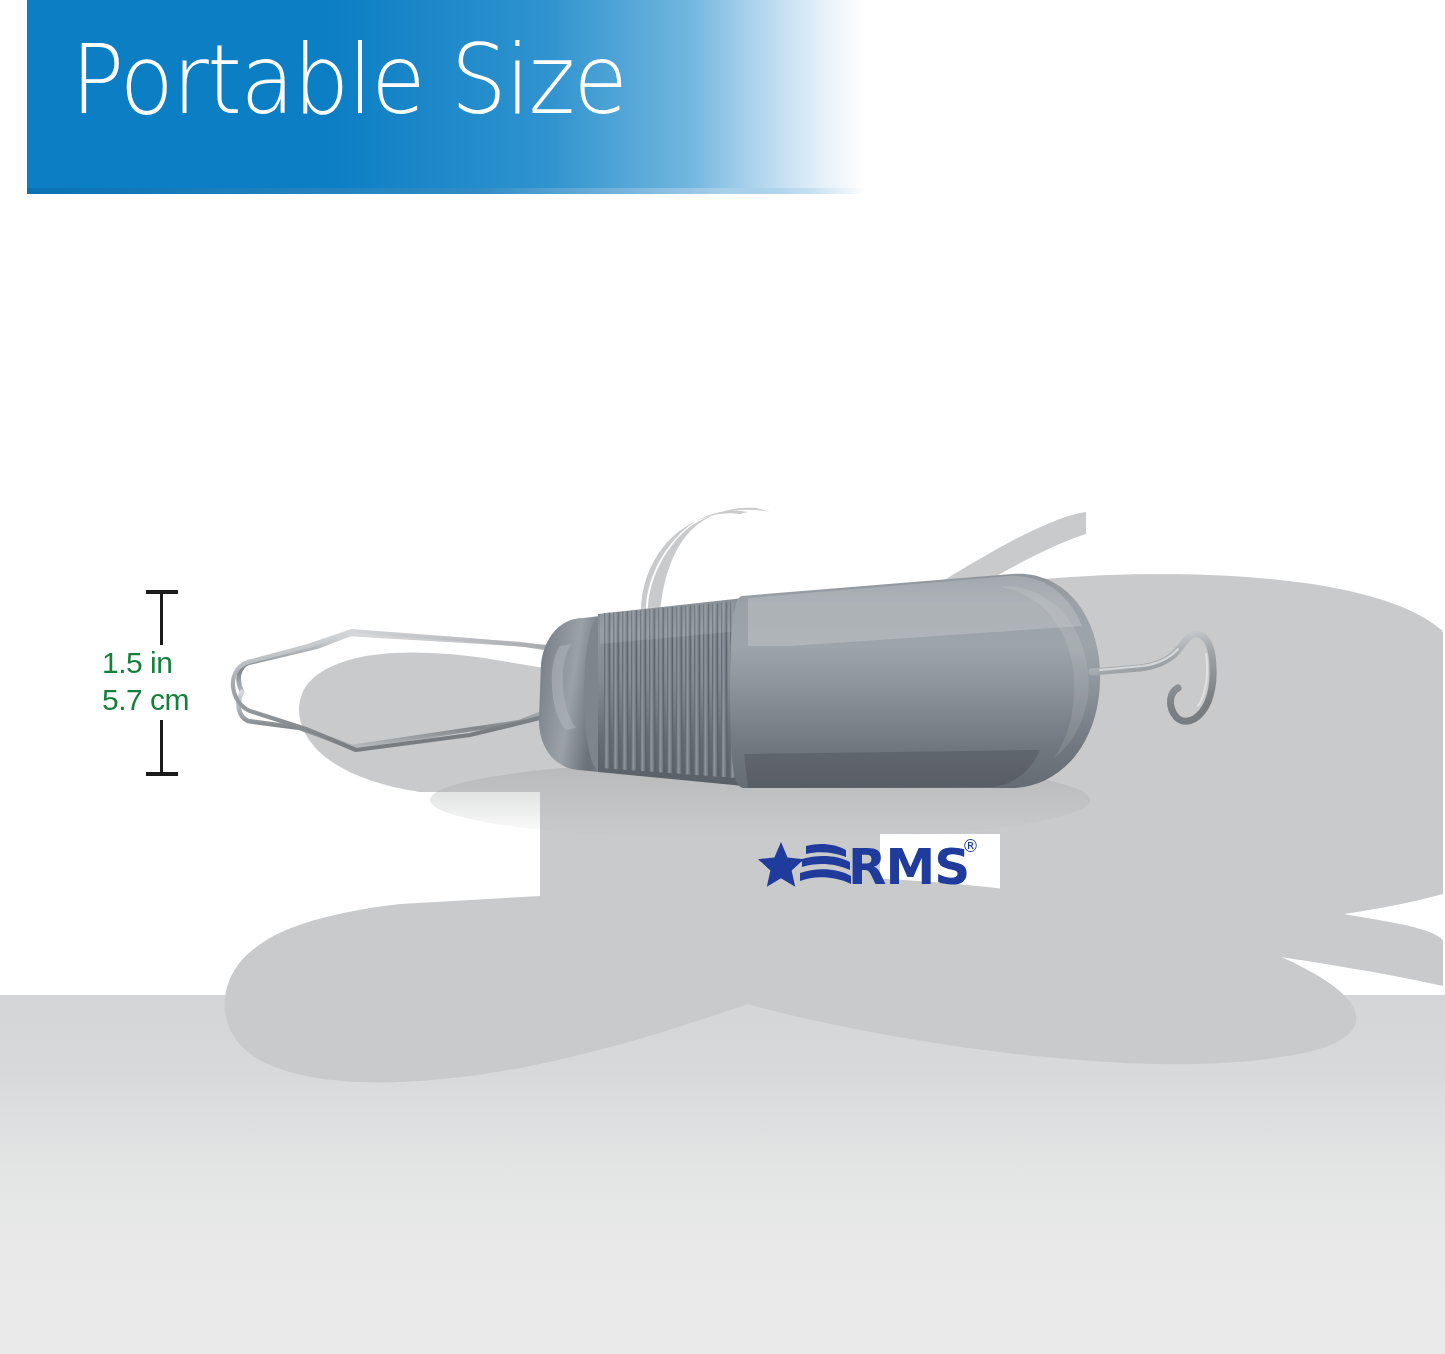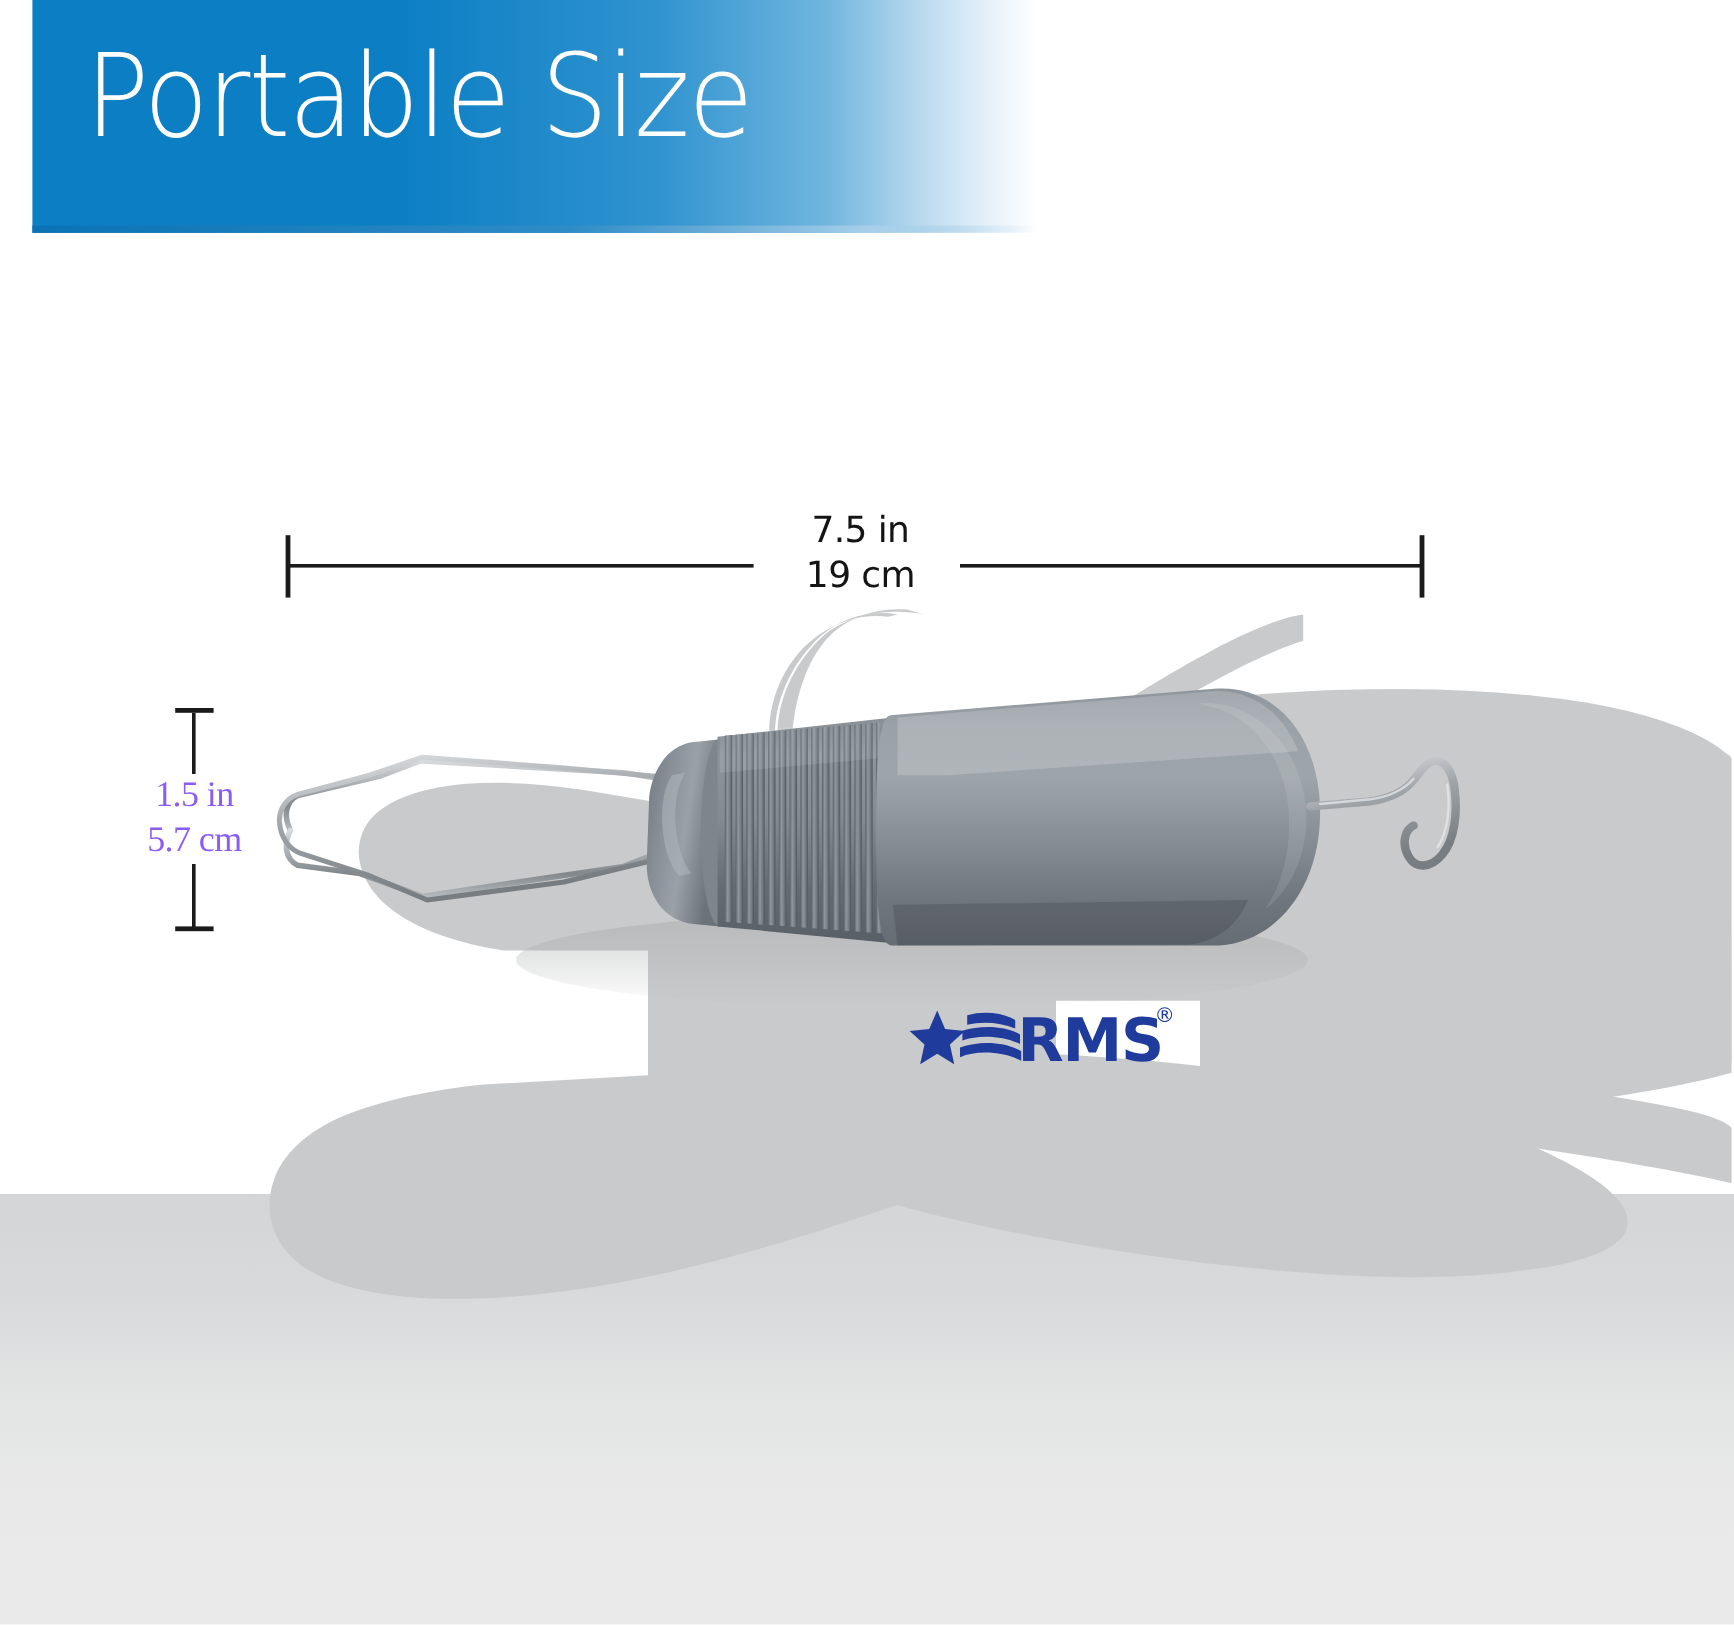--- a/index.html
+++ b/index.html
@@ -151,25 +151,24 @@
     height: 4px;
     background: #1b1b1b;
   }
   .dim-v .cap.t { top: 0px; }
   .dim-v .cap.b { top: 182px; }
   .dim-v .labels {
     position: absolute;
     left: -30px;
     top: 54px;
     width: 120px;
-    text-align: center;
-    font-family: Liberation Serif, serif;
+    font-family: Liberation Sans, sans-serif;
     font-size: 30px;
     line-height: 37px;
-    color: #8b5cf6;
+    color: #15803d;
     letter-spacing: -0.5px;
   }
 
   
   .art {
     position: absolute;
     left: 0;
     top: 0;
     width: 1445px;
     height: 1160px;
@@ -479,30 +478,20 @@
           C 1168 510, 1170 498, 1178 494"></path>
       </g>
 
       <g fill="none" stroke="#e6e8ea" stroke-width="2" stroke-linecap="round" stroke-opacity="0.75">
         <path d="M 1100 476 L 1142 472 C 1158 470, 1170 464, 1178 455"></path>
         <path d="M 1206 460 C 1209 480, 1206 500, 1198 512"></path>
       </g>
 
     </svg>
 
-    <div class="dim-h">
-      <div class="cap l"></div>
-      <div class="rule-left"></div>
-      <div class="labels">
-        <div>7.5 in</div>
-        <div>19 cm</div>
-      </div>
-      <div class="rule-right"></div>
-      <div class="cap r"></div>
-    </div>
 
     <div class="dim-v">
       <div class="cap t"></div>
       <div class="rule-top"></div>
       <div class="labels">
         <div>1.5 in</div>
         <div>5.7 cm</div>
       </div>
       <div class="rule-bot"></div>
       <div class="cap b"></div>

